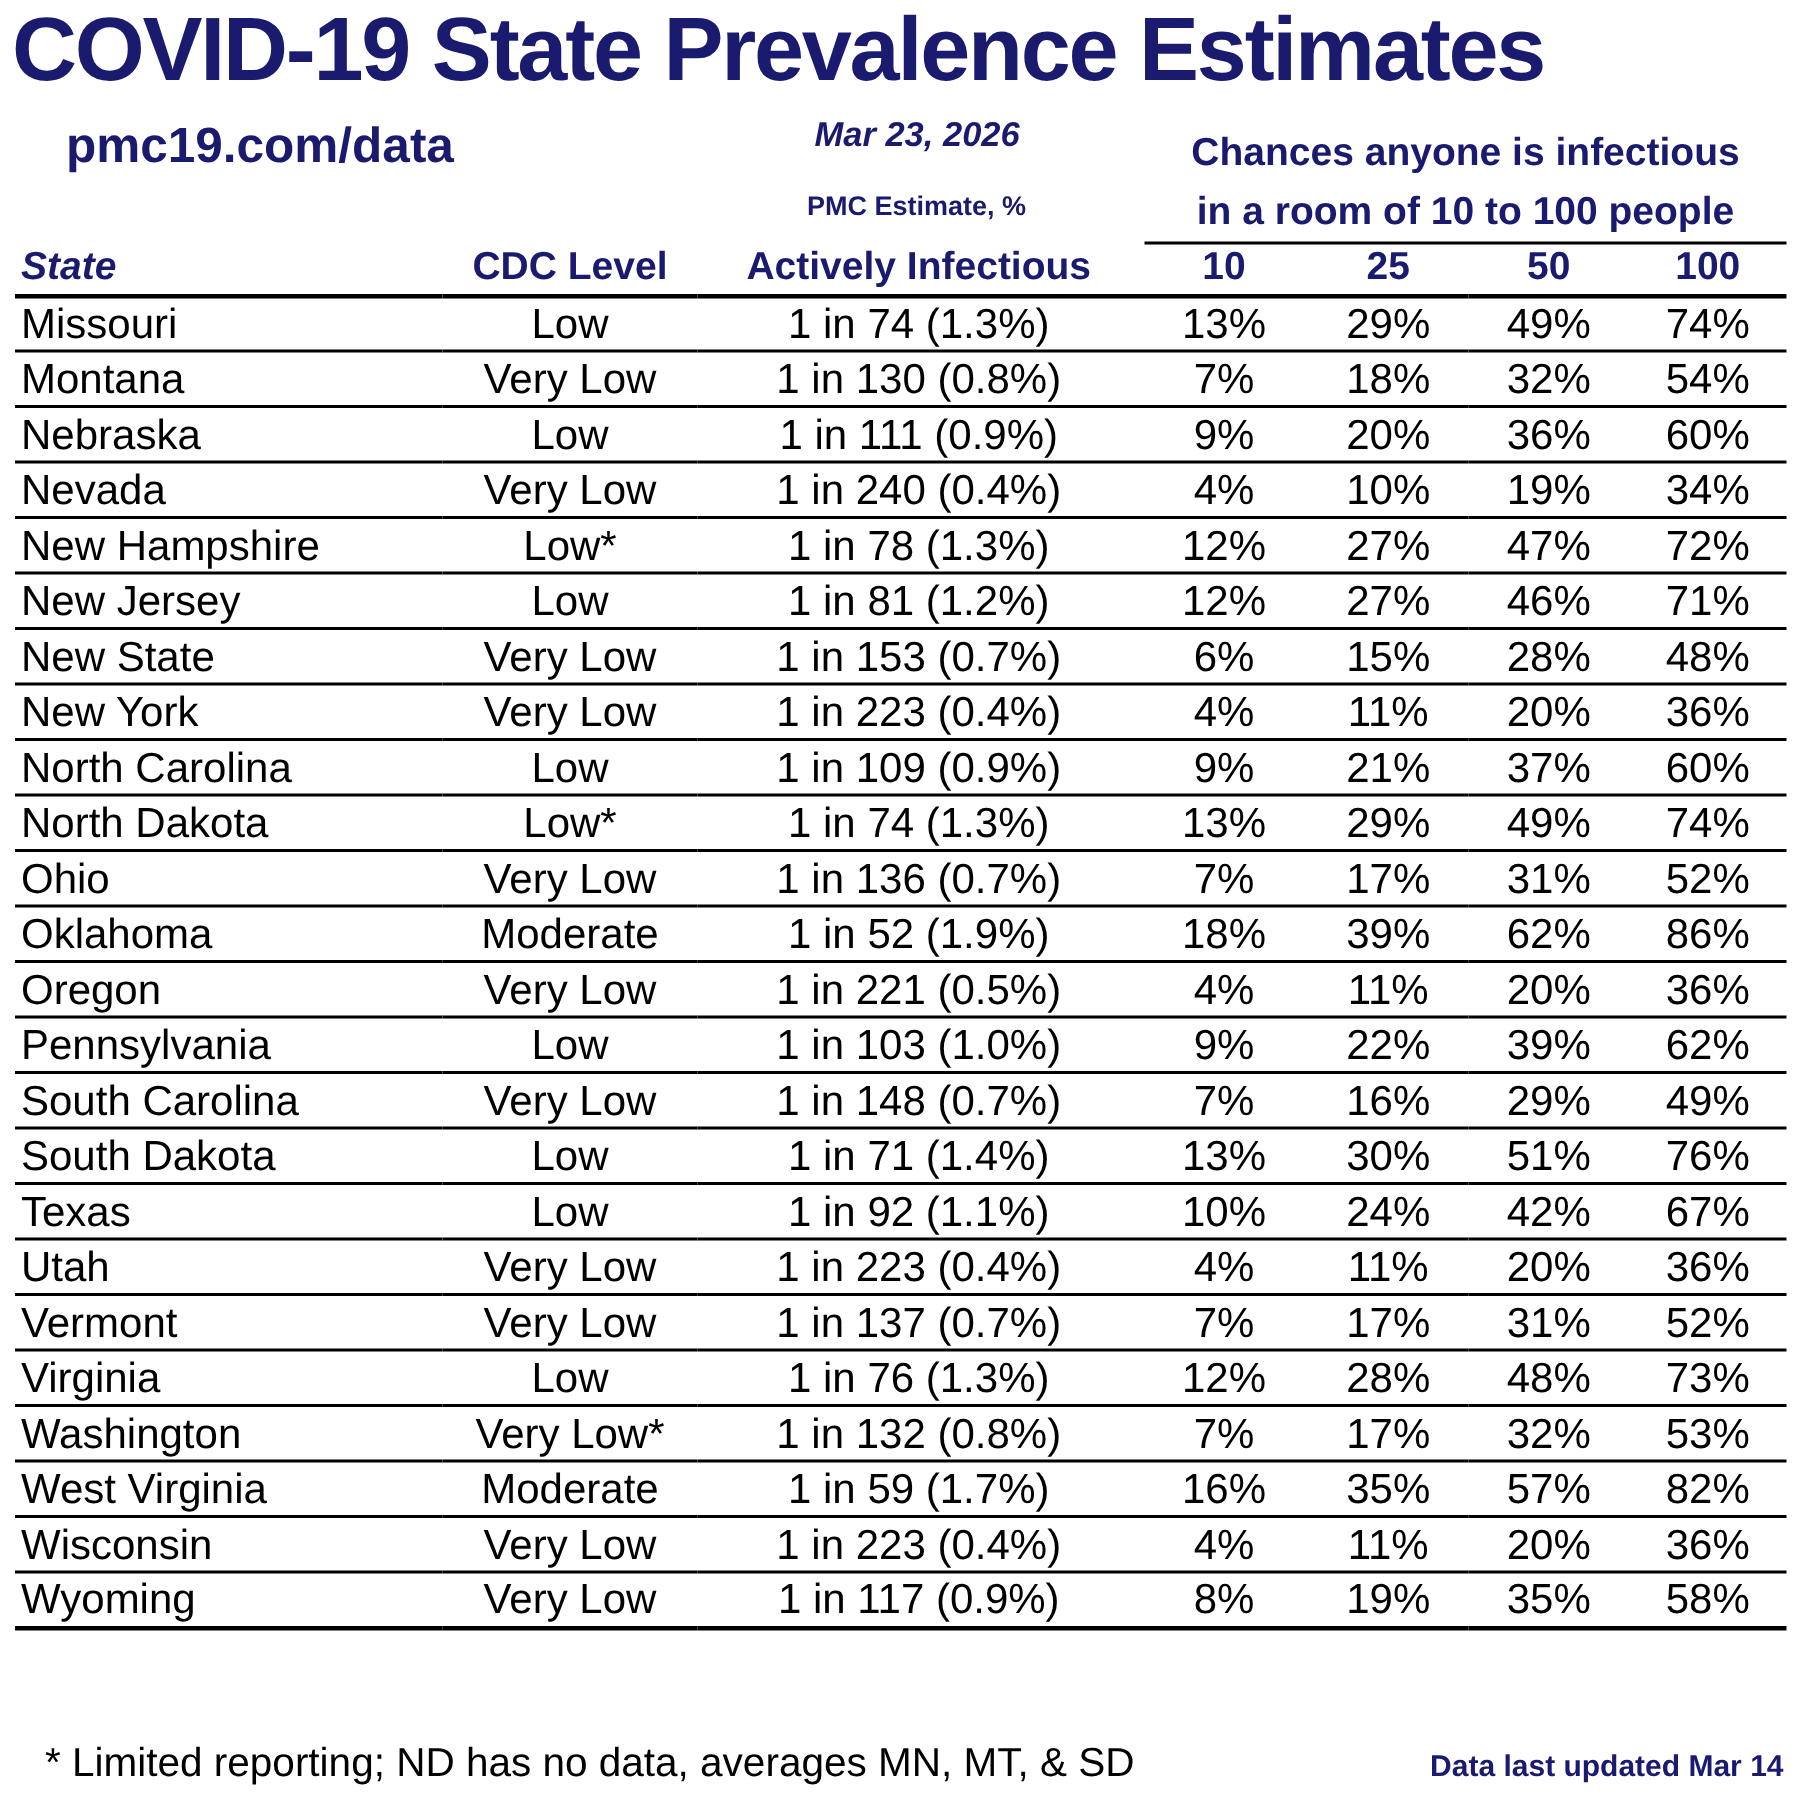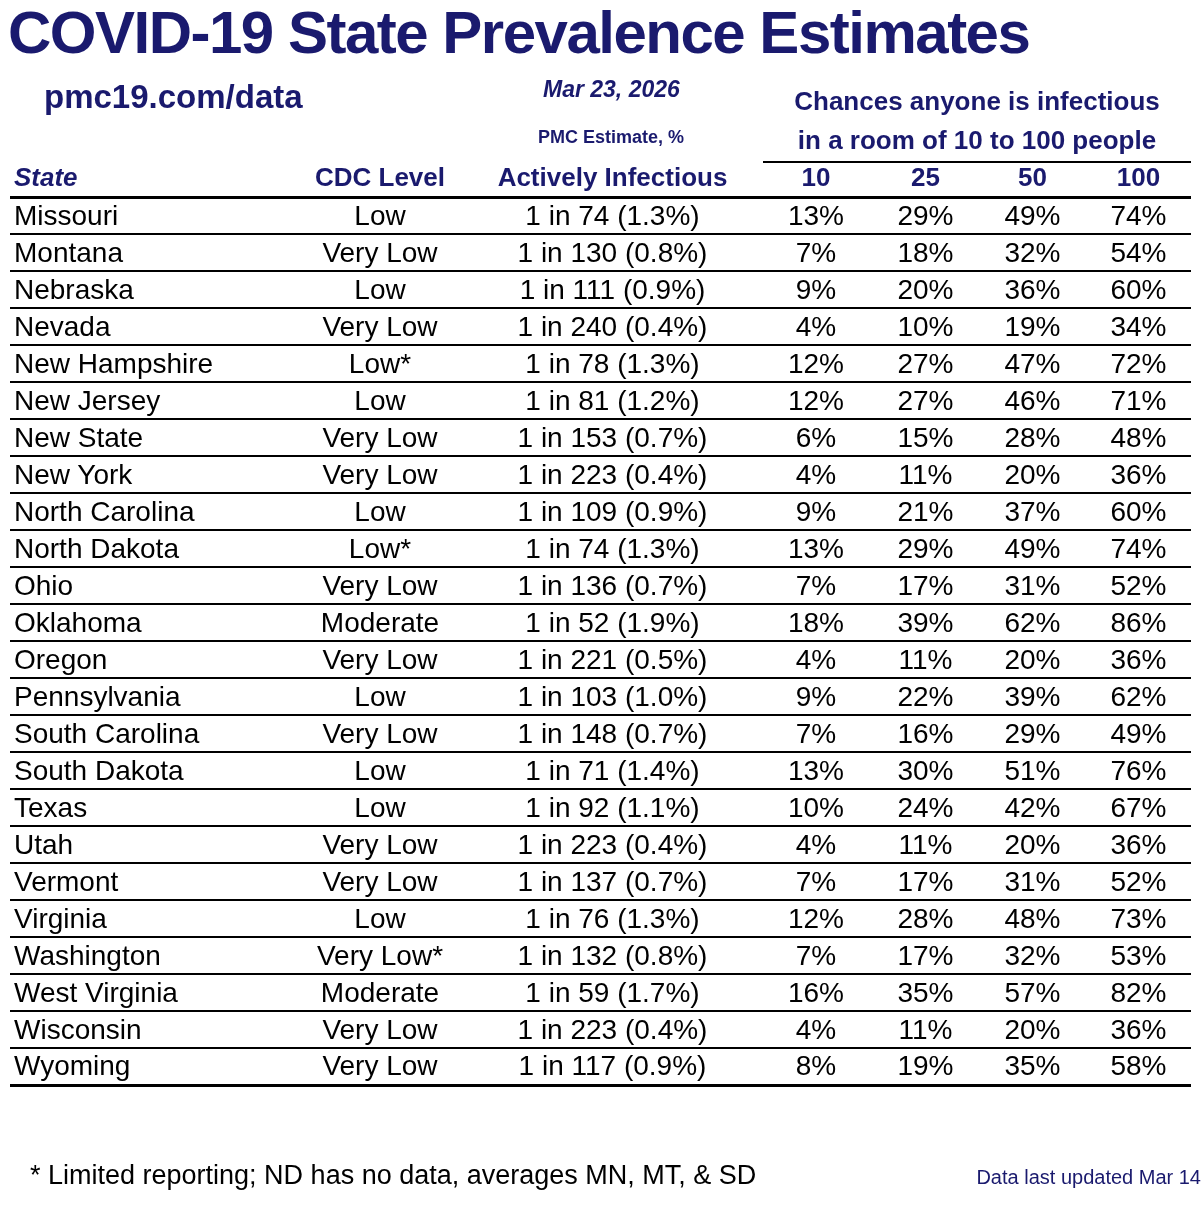--- a/index.html
+++ b/index.html
@@ -57,21 +57,21 @@
     overflow: hidden;
   }
   tbody td.state { text-align: left; padding-left: 4px; }
   tbody tr:last-child td { border-bottom: 3px solid var(--line); }
 
   .footer {
     position: absolute; top: 1160px; left: 0; width: 1201px;
     display: flex; justify-content: space-between; align-items: baseline; gap: 35px;
   }
   .footnote { margin-left: 30px; font-size: 27px; color: #000000; white-space: nowrap; }
-  .updated { margin-right: 0; font-size: 20px; color: var(--navy); white-space: nowrap; }
+  .updated { margin-right: 12px; font-size: 20px; color: var(--navy); white-space: nowrap; font-weight: bold; }
 </style>
 </head>
 <body>
 
 <div class="page">
 
   <div class="title">COVID-19 State Prevalence Estimates</div>
 
   <div class="site">pmc19.com/data</div>
 

